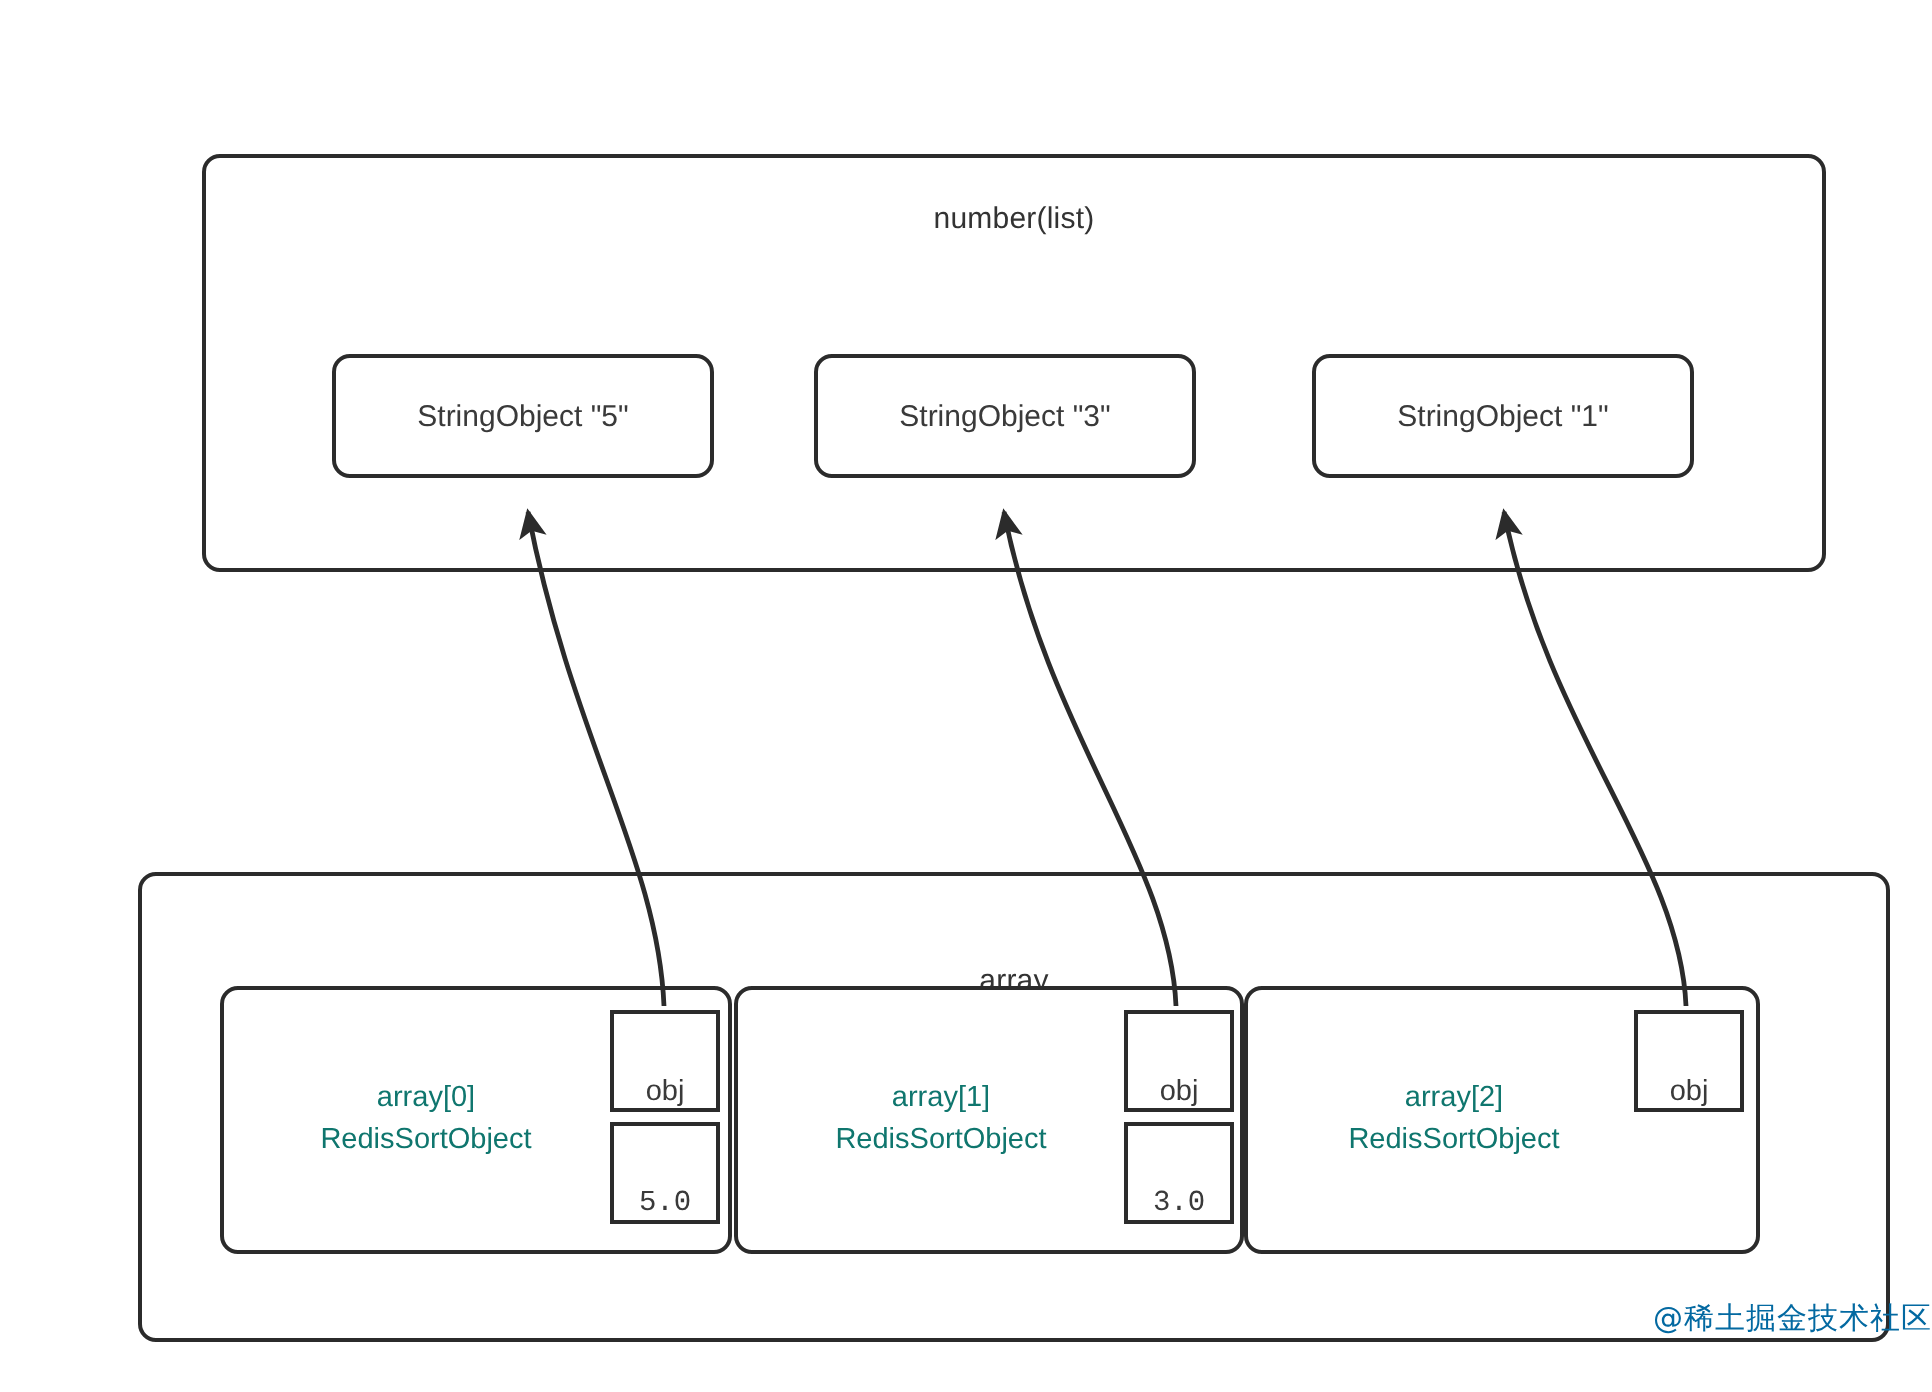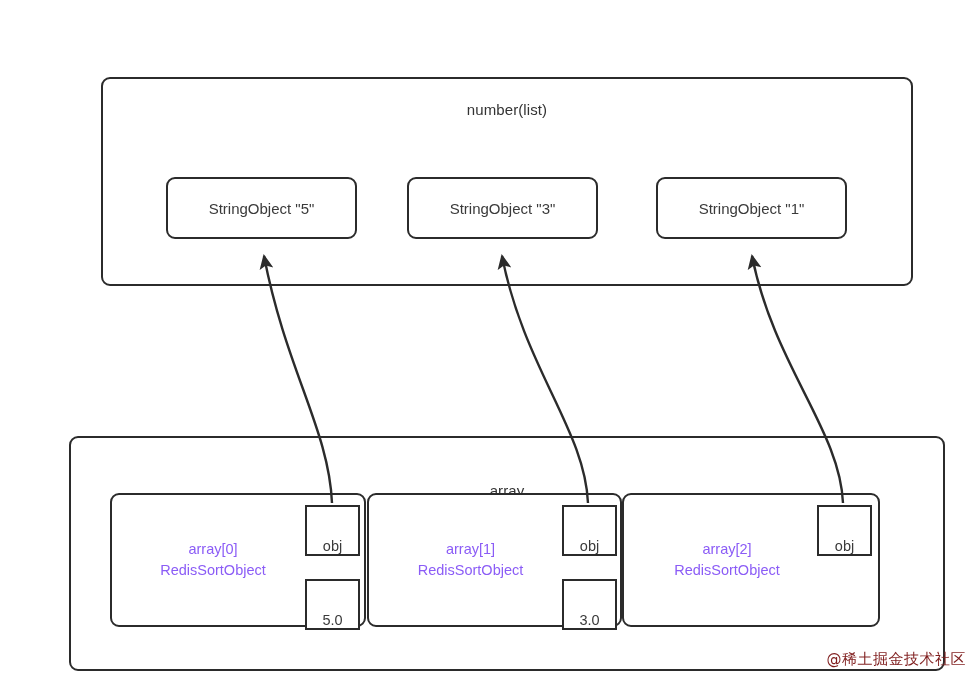--- a/index.html
+++ b/index.html
@@ -81,60 +81,60 @@
 
   .cell-label {
     position: absolute;
     left: 0;
     right: 62px;
     top: 50%;
     transform: translateY(-50%);
     text-align: center;
     font-size: 14.5px;
     line-height: 21px;
-    color: #8b5cf6;
+    color: #0f766e;
     white-space: nowrap;
   }
   #array-cell-0 .cell-label { right: 50px; }
   #array-cell-1 .cell-label { right: 48px; }
   #array-cell-2 .cell-label { right: 48px; text-align: center; }
 
   .slot {
     position: absolute;
     border: 2.5px solid #2b2b2b;
     background: #ffffff;
     box-sizing: border-box;
     width: 55px;
     height: 51px;
     display: flex;
     align-items: flex-end;
     justify-content: center;
     font-size: 14.5px;
     color: #3a3a3a;
   }
   .slot-obj { top: 10px; }
-  .slot-val { top: 84px; }
+  .slot-val { top: 66px; font-family: Liberation Mono, monospace; }
   #array-cell-0 .slot { left: 193px; }
   #array-cell-1 .slot { left: 193px; }
   #array-cell-2 .slot { left: 193px; }
 
   #arrow-layer {
     position: absolute;
     left: 0; top: 0;
     width: 966px;
     height: 696px;
     pointer-events: none;
   }
 
   #watermark {
     position: absolute;
     right: 24px;
     top: 650px;
     font-size: 15px;
-    color: #7f1d1d;
+    color: #0369a1;
     letter-spacing: 0.5px;
     white-space: nowrap;
     font-family: "DejaVu Sans", "Liberation Sans", sans-serif;
   }
 </style>
 </head>
 <body>
 
 <div id="canvas">
 

